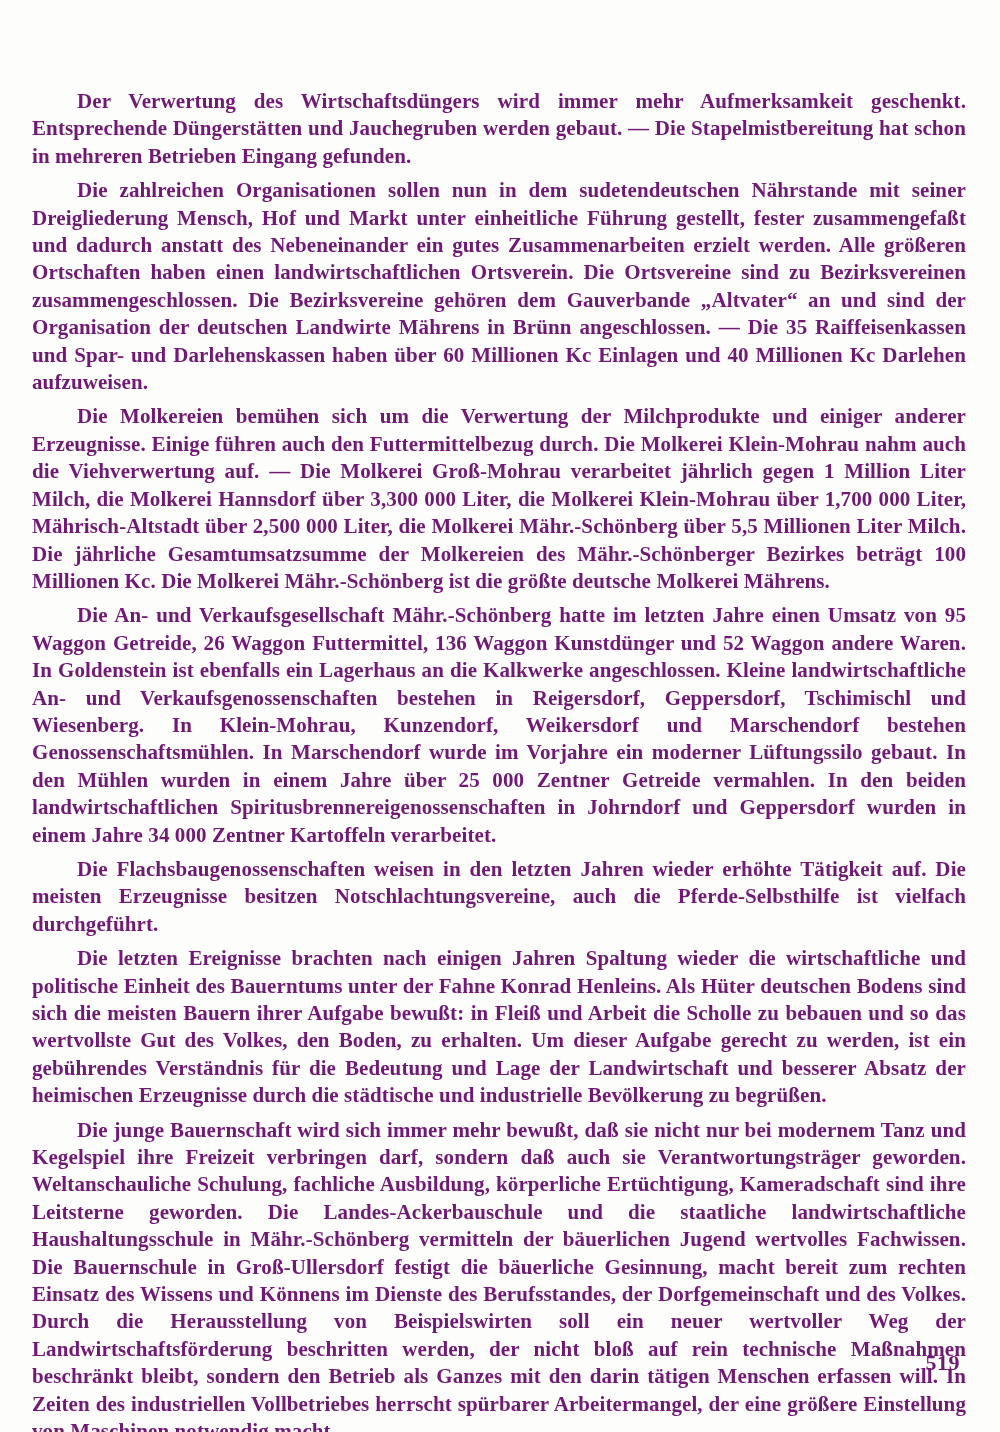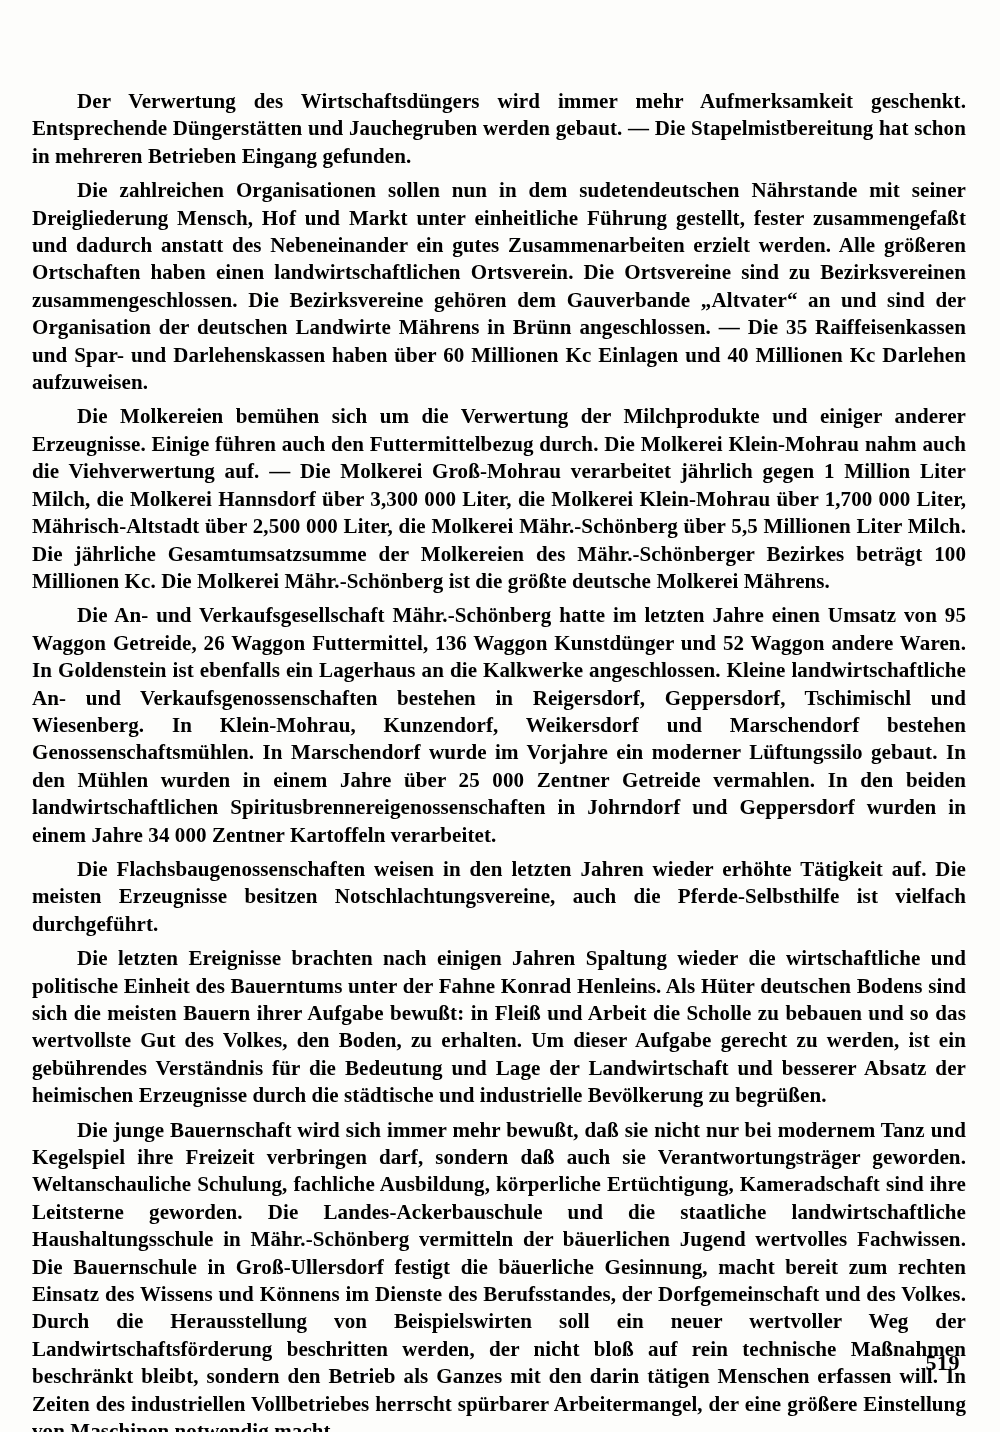--- a/index.html
+++ b/index.html
@@ -6,21 +6,21 @@
     margin: 0;
     padding: 0;
     background: #e8e8e8;
   }
   .page {
     position: relative;
     width: 1000px;
     height: 1432px;
     margin: 0 auto;
     background: #fdfdfb;
-    color: #000000;
+    color: #701a75;
     font-family: "Liberation Serif", "DejaVu Serif", serif;
     overflow: hidden;
     box-sizing: border-box;
   }
   .text-block {
     position: absolute;
     top: 88px;
     left: 32px;
     right: 34px;
   }

